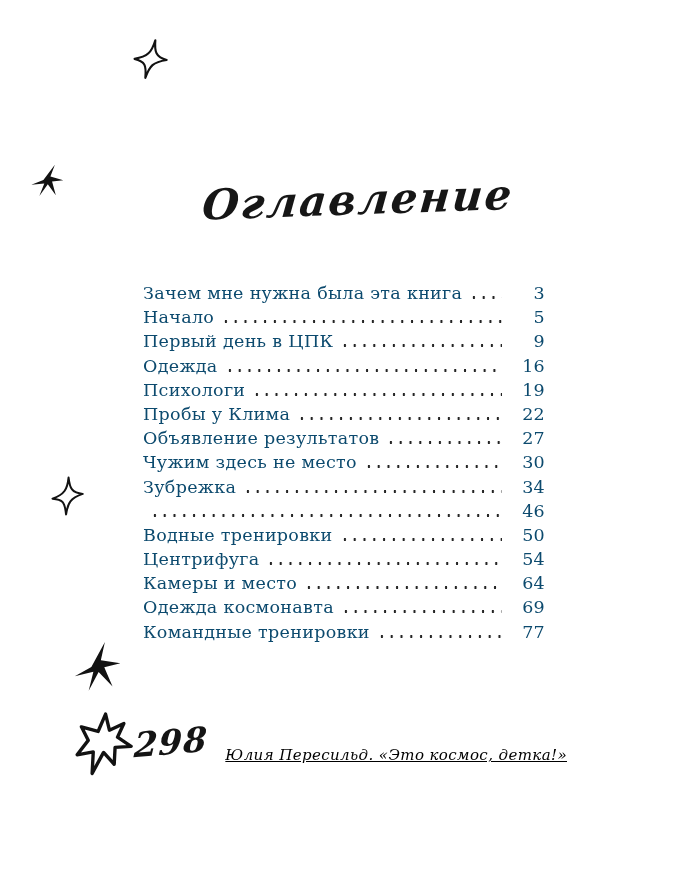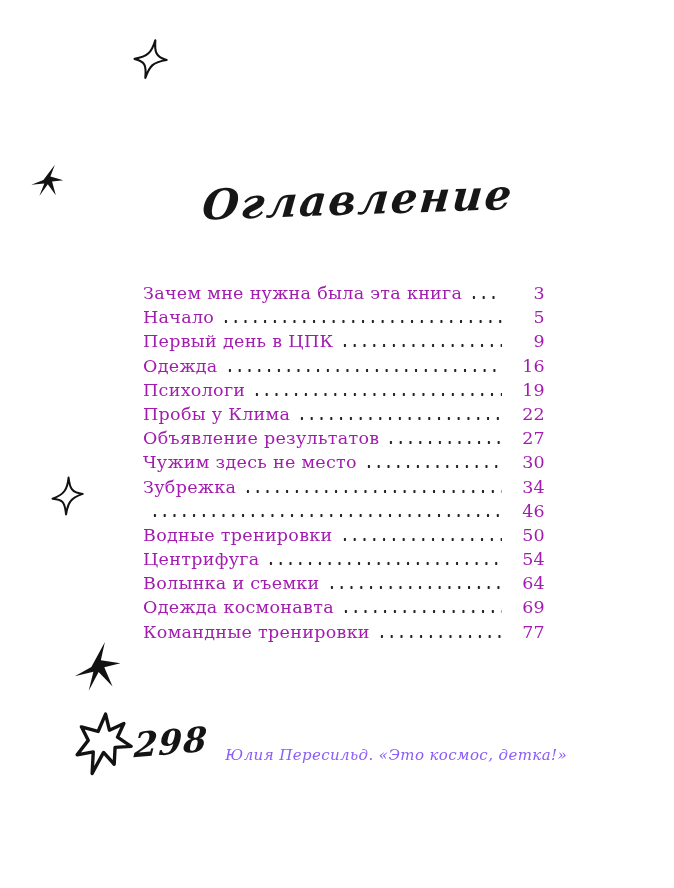--- a/index.html
+++ b/index.html
@@ -40,21 +40,21 @@
     position: absolute;
     left: 143px; top: 283px;
     width: 402px;
   }
   .row {
     display: flex;
     align-items: baseline;
     height: 24.2px;
     font-size: 17.5px;
     letter-spacing: 0.3px;
-    color: #a21caf;
+    color: #0c4a6e;
     white-space: nowrap;
   }
   .row .label { flex: 0 0 auto; }
   .row .dots {
     flex: 1 1 auto;
     height: 3px;
     margin: 0 9px 0 7px;
     background-image: radial-gradient(circle, #242424 1.15px, transparent 1.5px);
     background-size: 9.8px 3px;
     background-position: left bottom;
@@ -76,21 +76,22 @@
     letter-spacing: 1px;
     transform: rotate(-5deg) skewX(-8deg);
     color: #141414;
   }
   .running-title {
     position: absolute;
     right: 107px; top: 746px;
     font-style: italic;
     font-size: 15px;
     letter-spacing: 0.4px;
-    color: #8b5cf6;
+    color: #000000;
+    text-decoration: underline;
   }
 
   
   .star { position: absolute; color: #121212; }
   .star svg { display: block; width: 100%; height: 100%; }
   .star-1 { left: 130px; top: 36px;  width: 40px; height: 46px; transform: rotate(8deg); }
   .star-2 { left: 30px;  top: 164px; width: 34px; height: 36px; transform: rotate(-6deg); }
   .star-3 { left: 48px;  top: 473px; width: 38px; height: 46px; transform: rotate(-3deg); }
   .star-4 { left: 72px;  top: 640px; width: 50px; height: 58px; transform: rotate(-14deg); }
   .star-5 { left: 74px;  top: 710px; width: 60px; height: 68px; transform: rotate(3deg); }
@@ -182,21 +183,21 @@
       <span class="label">Водные тренировки</span>
         <span class="dots"></span>
         <span class="num">50</span>
     </div>
     <div class="row">
       <span class="label">Центрифуга</span>
         <span class="dots"></span>
         <span class="num">54</span>
     </div>
     <div class="row">
-      <span class="label">Волынка и съемки</span>
+      <span class="label">Камеры и место</span>
         <span class="dots"></span>
         <span class="num">64</span>
     </div>
     <div class="row">
       <span class="label">Одежда космонавта</span>
         <span class="dots"></span>
         <span class="num">69</span>
     </div>
     <div class="row">
       <span class="label">Командные тренировки</span>

